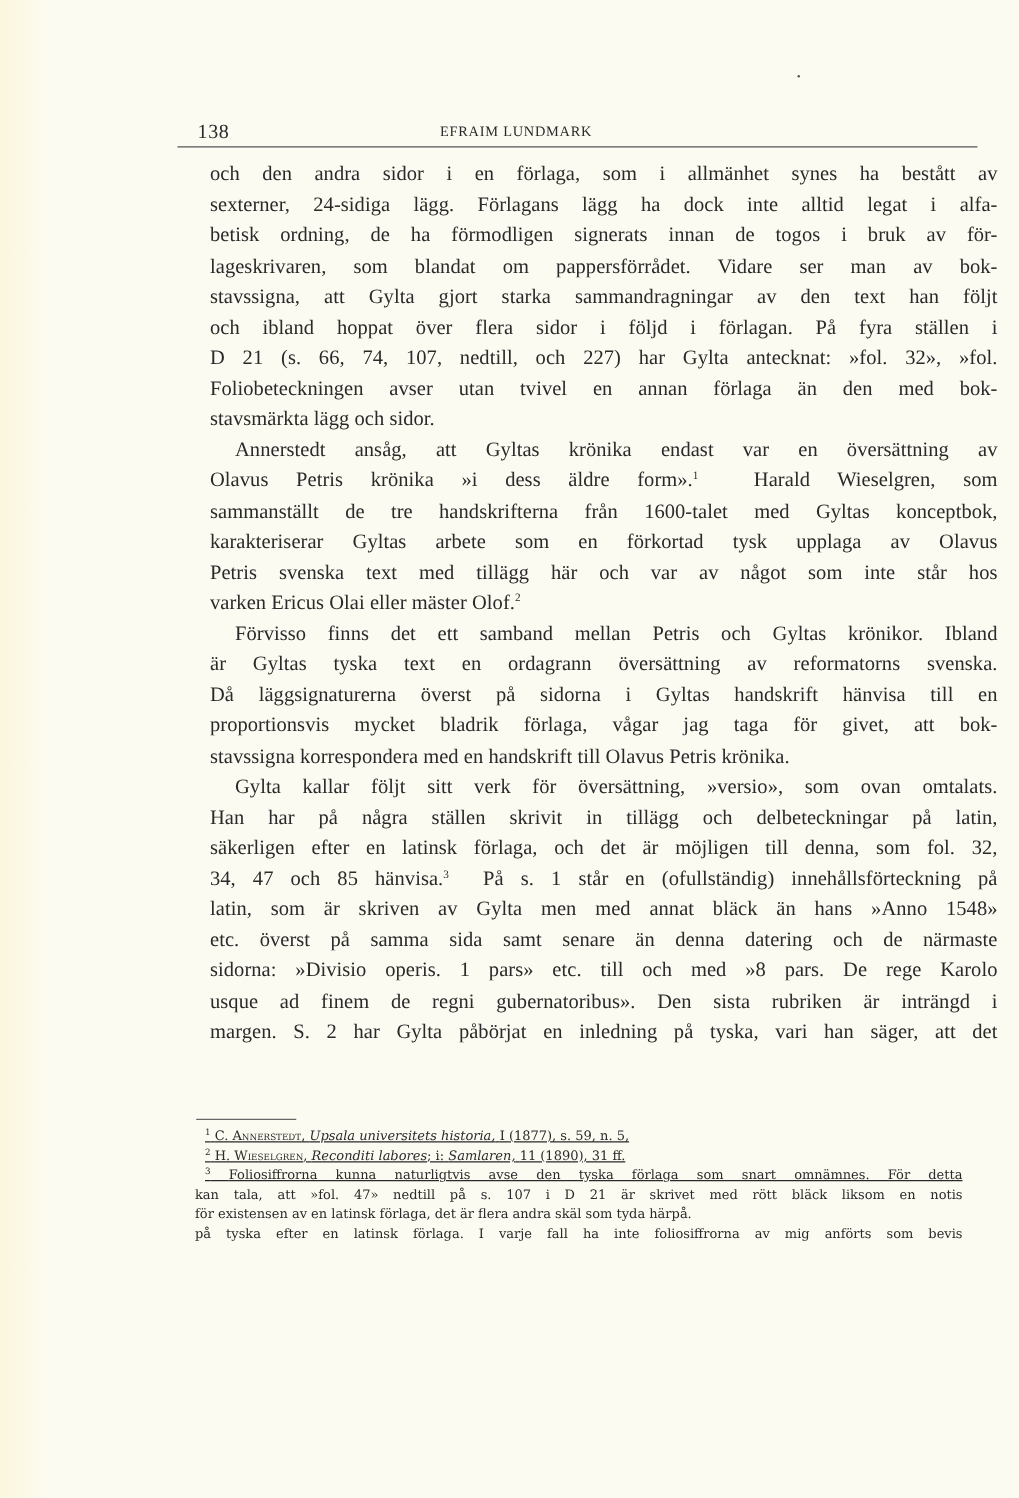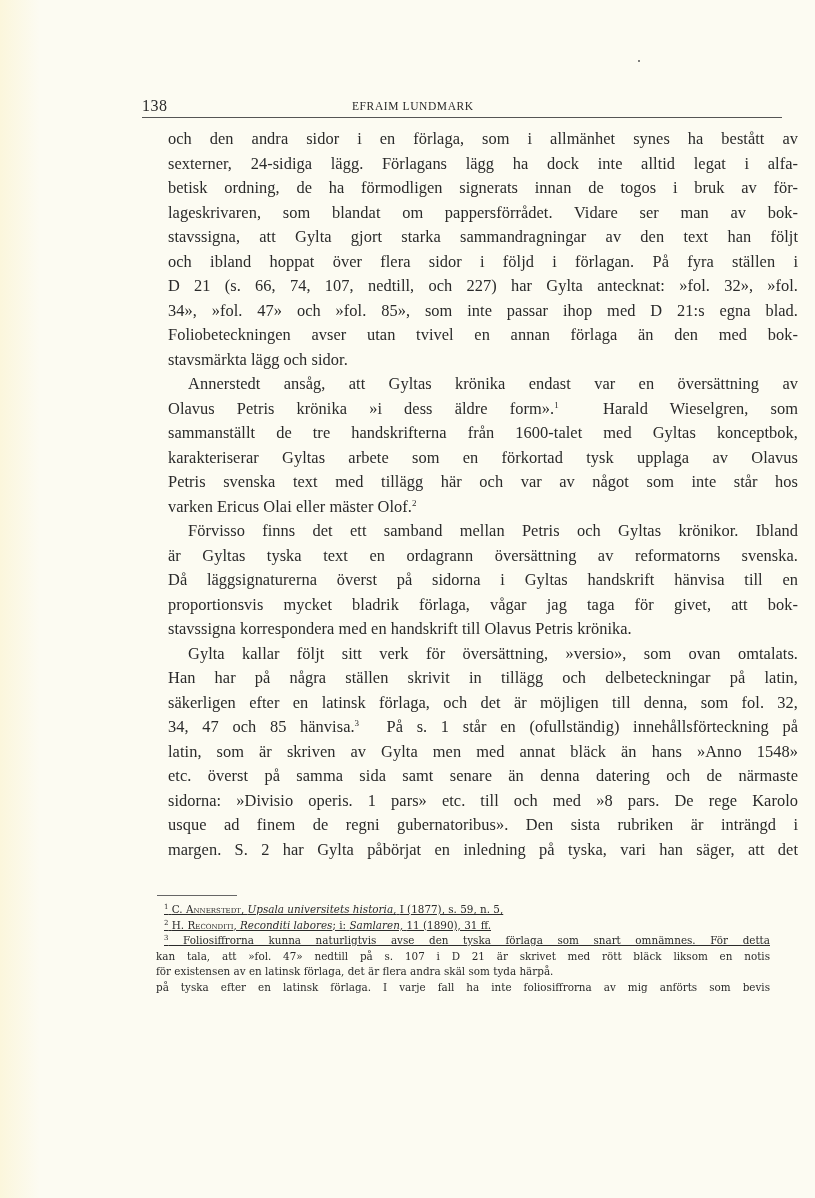--- a/index.html
+++ b/index.html
@@ -16,21 +16,21 @@
       background: linear-gradient(to right, #fbf6dc, rgba(252,251,242,0));
     }
     .dot-mark {
       position: absolute; left: 638px; top: 60px; width: 2px; height: 2px;
       background: #555; border-radius: 50%;
     }
     .running-head {
       position: absolute; left: 142px; top: 97px; width: 640px; height: 20px;
     }
     .page-number {
-      position: absolute; left: 0; top: 0;
+      position: absolute; left: 16px; top: 0;
       font-size: 16px; letter-spacing: 0.5px; text-align: center;
     }
     .running-title {
       position: absolute; left: 210px; top: 3px;
       font-size: 11.5px; letter-spacing: 0.6px;
     }
     .head-rule {
       position: absolute; left: 142px; top: 117px; width: 640px; height: 1px;
       background: #555;
     }
@@ -81,21 +81,20 @@
 <div class="head-rule"></div>
 
 <div class="body-text">
   <div class="line">och den andra sidor i en förlaga, som i allmänhet synes ha bestått av</div>
   <div class="line">sexterner, 24-sidiga lägg. Förlagans lägg ha dock inte alltid legat i alfa-</div>
   <div class="line">betisk ordning, de ha förmodligen signerats innan de togos i bruk av för-</div>
   <div class="line">lageskrivaren, som blandat om pappersförrådet. Vidare ser man av bok-</div>
   <div class="line">stavssigna, att Gylta gjort starka sammandragningar av den text han följt</div>
   <div class="line">och ibland hoppat över flera sidor i följd i förlagan. På fyra ställen i</div>
   <div class="line">D 21 (s. 66, 74, 107, nedtill, och 227) har Gylta antecknat: »fol. 32», »fol.</div>
-  <div class="line">34», »fol. 47» och »fol. 85», som inte passar ihop med D 21:s egna blad.</div>
   <div class="line">Foliobeteckningen avser utan tvivel en annan förlaga än den med bok-</div>
   <div class="line last">stavsmärkta lägg och sidor.</div>
 
   <div class="line indent">Annerstedt ansåg, att Gyltas krönika endast var en översättning av</div>
   <div class="line"><span>Olavus Petris krönika »i dess äldre form».</span><sup>1</sup>&nbsp; <span>Harald Wieselgren, som</span></div>
   <div class="line">sammanställt de tre handskrifterna från 1600-talet med Gyltas konceptbok,</div>
   <div class="line">karakteriserar Gyltas arbete som en förkortad tysk upplaga av Olavus</div>
   <div class="line">Petris svenska text med tillägg här och var av något som inte står hos</div>
   <div class="line last"><span>varken Ericus Olai eller mäster Olof.</span><sup>2</sup></div>
 
@@ -120,21 +119,21 @@
 
 <div class="footnotes">
   <div class="fn-line last indent">
     <sup>1</sup>
     <span class="sc">C. Annerstedt</span>,
     <i>Upsala universitets historia,</i>
     <span>I (1877), s. 59, n. 5,</span>
   </div>
   <div class="fn-line last indent">
     <sup>2</sup>
-    <span class="sc">H. Reconditi</span>,
+    <span class="sc">H. Wieselgren</span>,
     <i>Reconditi labores</i><span>; i:</span>
     <i>Samlaren,</i>
     <span>11 (1890), 31 ff.</span>
   </div>
   <div class="fn-line indent"><sup>3</sup> <span>Foliosiffrorna kunna naturligtvis avse den tyska förlaga som snart omnämnes. För detta</span></div>
   <div class="fn-line">kan tala, att »fol. 47» nedtill på s. 107 i D 21 är skrivet med rött bläck liksom en notis</div>
   <div class="fn-line last">för existensen av en latinsk förlaga, det är flera andra skäl som tyda härpå.</div>
   <div class="fn-line">på tyska efter en latinsk förlaga. I varje fall ha inte foliosiffrorna av mig anförts som bevis</div>
 </div>
 

